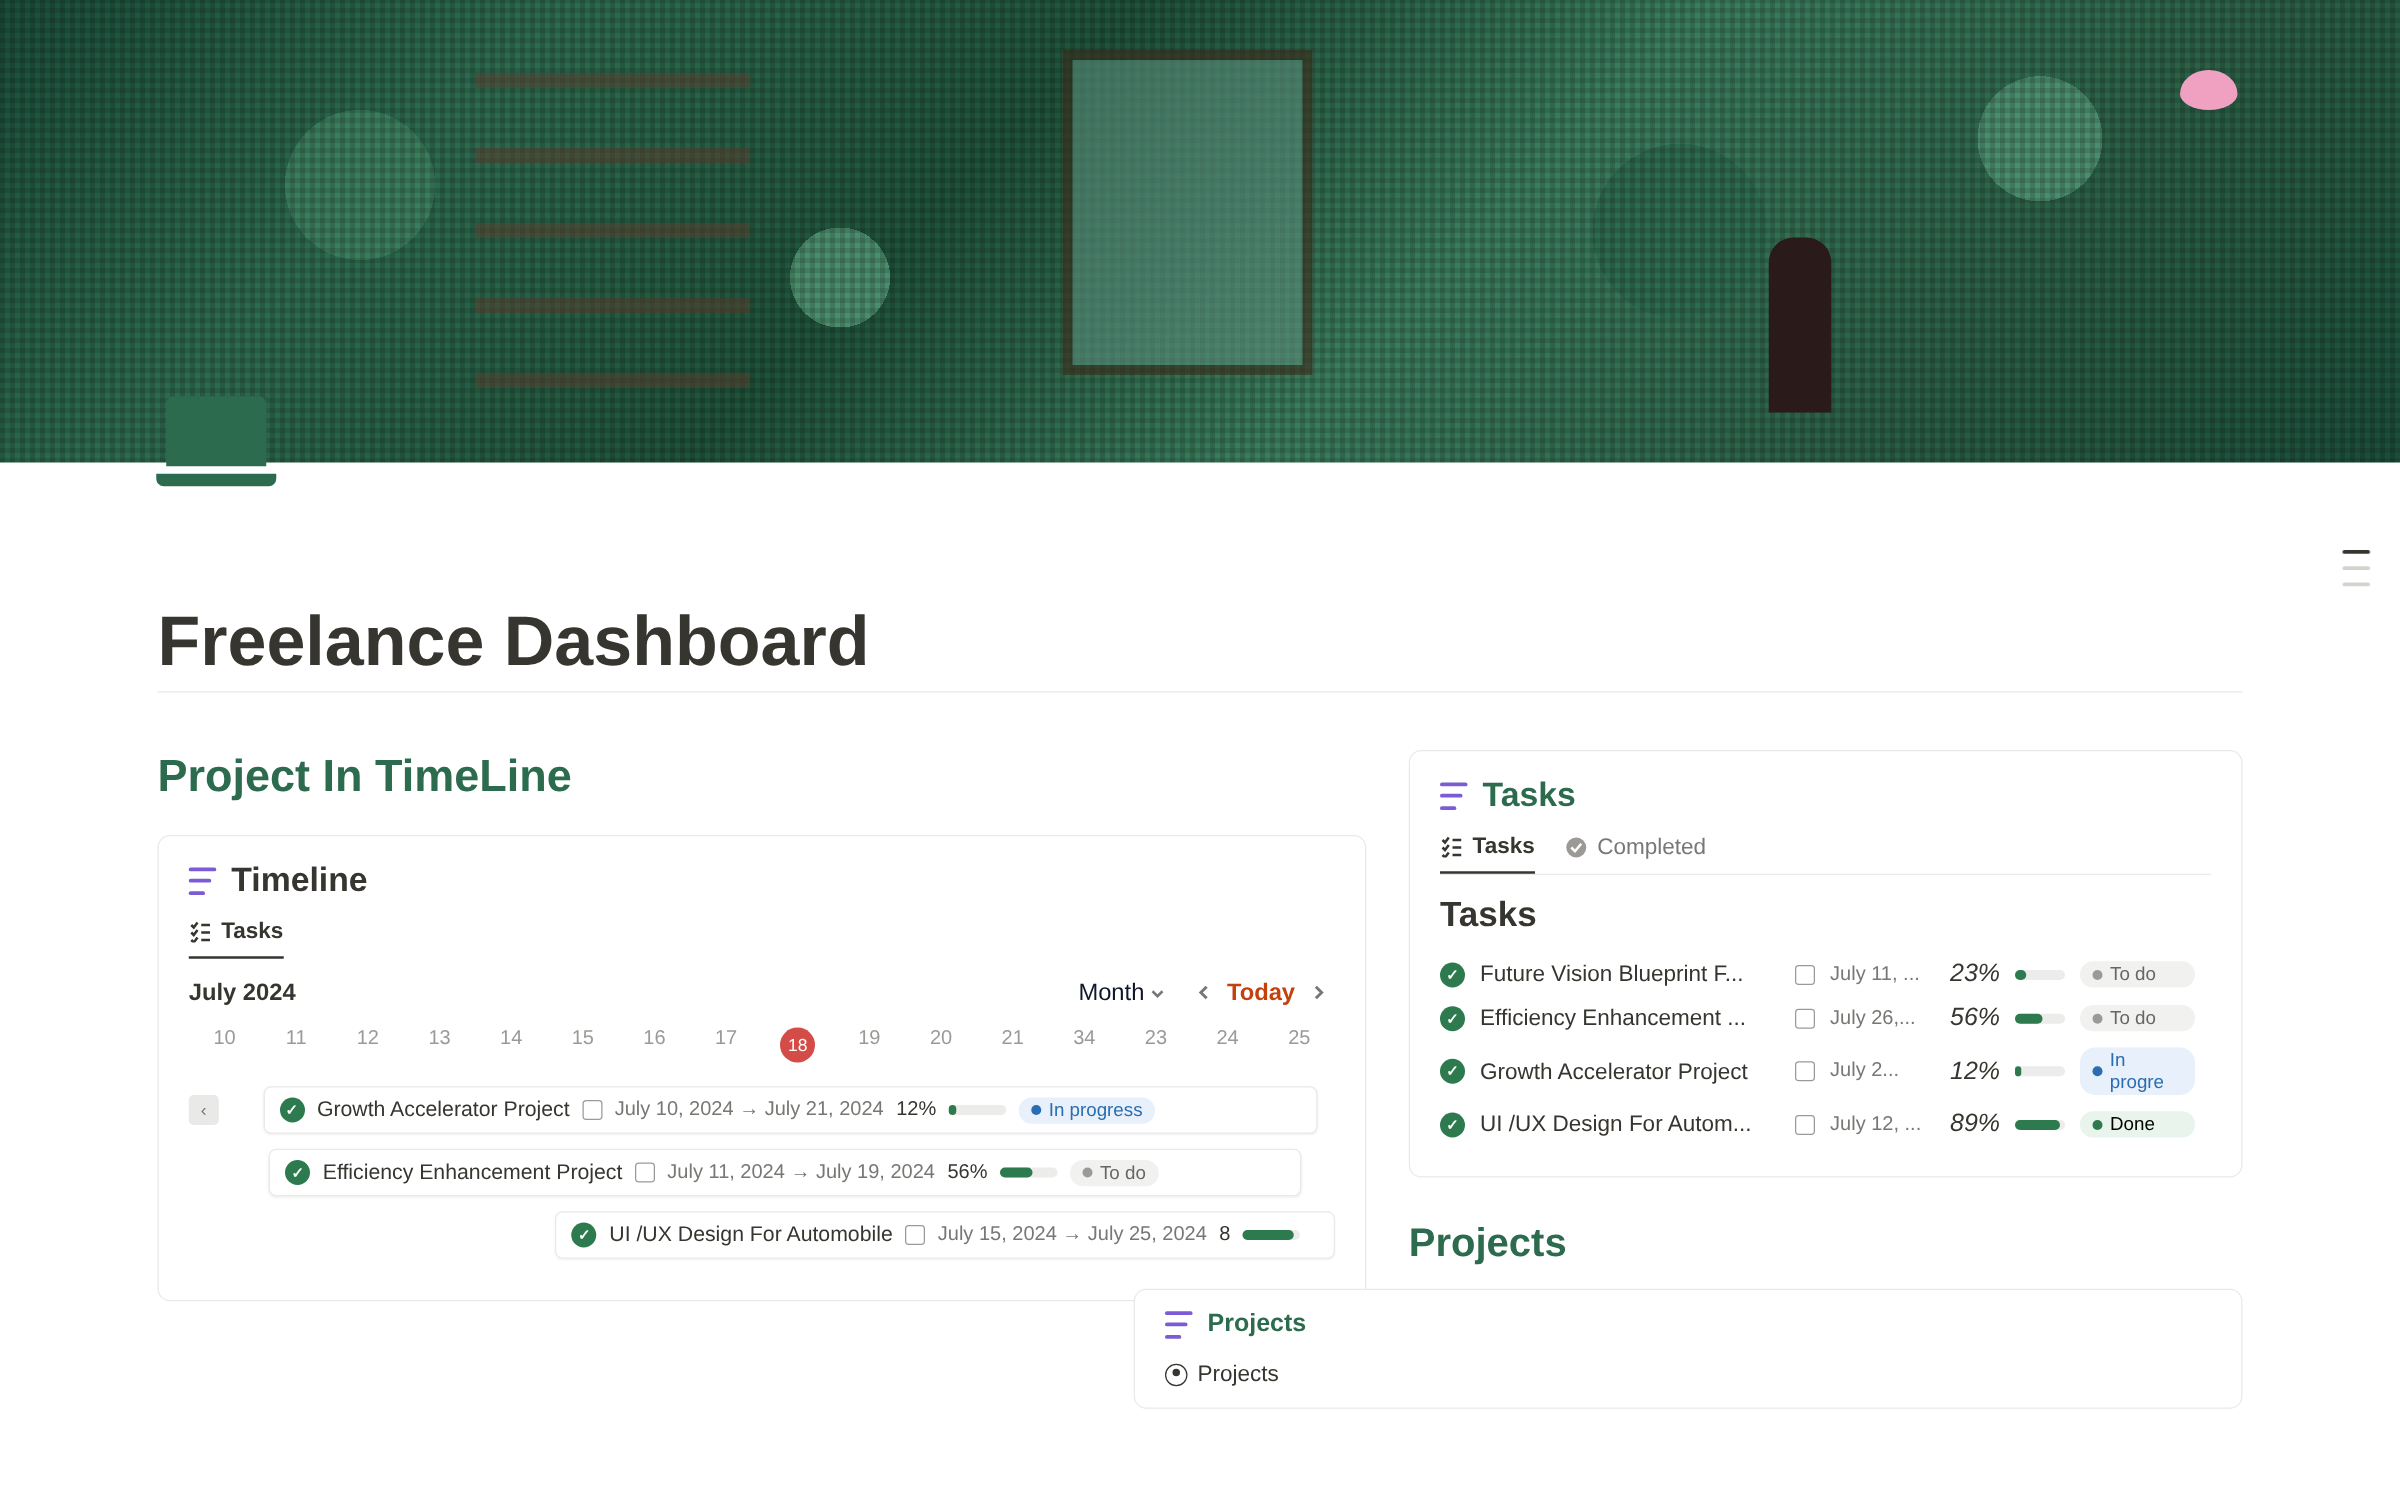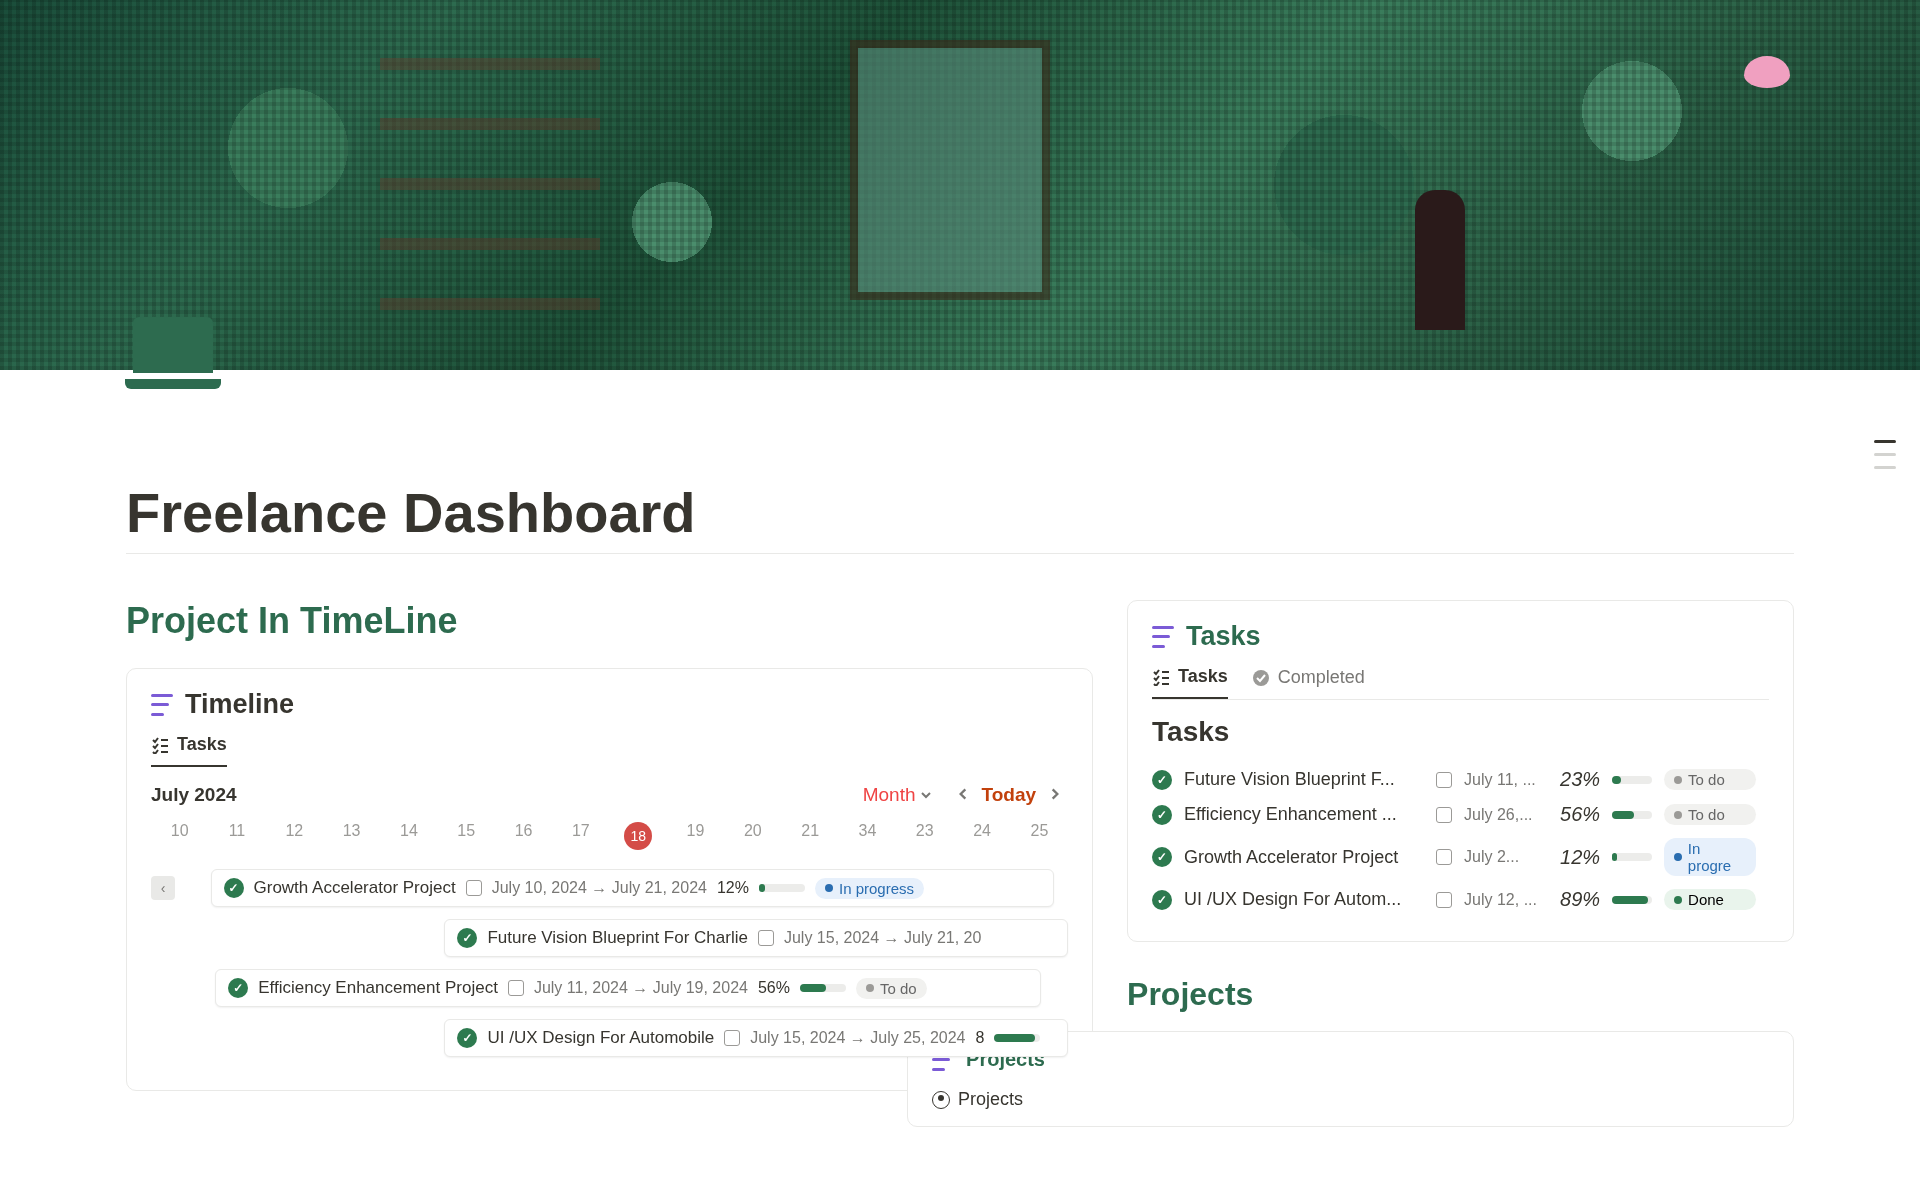--- a/index.html
+++ b/index.html
@@ -40,21 +40,21 @@
 .icon-db span:nth-child(3){ width:60%; }
 
 .tabs { display:flex; align-items:center; gap:24px; font-size:18px; color:#787774; margin-bottom: 16px; border-bottom: 1px solid transparent; }
 .tab { display:flex; align-items:center; gap:8px; padding-bottom:10px; cursor:pointer; }
 .tab.active { color:#37352f; font-weight:600; border-bottom:2px solid #37352f; }
 .tab-icon { width:18px; height:18px; display:inline-flex; }
 
 .timeline-toolbar { display:flex; align-items:center; font-size:19px; margin: 6px 0 12px 0; justify-content: flex-end; }
 .tl-month-label { font-weight:600; }
 .tl-spacer { flex:1; }
-.tl-sel { color:#ef4444; display:flex; align-items:center; gap:4px; margin-right:18px; cursor:pointer; }
+.tl-sel { color:#0f172a; display:flex; align-items:center; gap:4px; margin-right:18px; cursor:pointer; }
 .tl-nav { color:#787774; cursor:pointer; padding:0 6px; font-size:18px; }
 .tl-today { color:#c2410c; font-weight:700; cursor:pointer; margin: 0 6px; }
 
 .day-header { display:grid; grid-template-columns: repeat(16, 1fr); font-size:16px; color:#9b9a97; margin-bottom: 12px; }
 .day-header div { text-align:center; padding:4px 0; }
 .day-header .current { background:#d44c47; color:#fff; border-radius:50%; width:28px; height:28px; margin:0 auto; display:flex; align-items:center; justify-content:center; font-size:14px; }
 
 .timeline-rows { position:relative; }
 .tl-row { height:44px; display:flex; align-items:center; margin-bottom:6px; }
 .tl-bar { background:#fff; border:1px solid #e9e9e7; border-radius:6px; box-shadow:0 1px 2px rgba(0,0,0,0.06); height:38px; display:flex; align-items:center; gap:10px; padding:0 12px; font-size:17px; white-space:nowrap; overflow:hidden; }
@@ -207,28 +207,20 @@
                 <span class="prog-mini">
                   <span style="width: 12%;"></span>
                 </span>
                 <span class="pill progress">
                   <span class="pill-dot"></span>
                   <span>In progress</span>
                 </span>
               </div>
             </div>
             <div class="tl-row">
-              <div class="tl-bar" style="margin-left: 32%; width: 68%;">
-                <span class="chk-ico"></span>
-                <span style="font-weight: 500;">Future Vision Blueprint For Charlie</span>
-                <span class="open-box"></span>
-                <span class="date-range">July 15, 2024 → July 21, 20</span>
-              </div>
-            </div>
-            <div class="tl-row">
               <div class="tl-bar" style="margin-left: 7%; width: 90%;">
                 <span class="chk-ico"></span>
                 <span style="font-weight: 500;">Efficiency Enhancement Project</span>
                 <span class="open-box"></span>
                 <span class="date-range">July 11, 2024 → July 19, 2024</span>
                 <span class="pct">56%</span>
                 <span class="prog-mini">
                   <span style="width: 56%;"></span>
                 </span>
                 <span class="pill todo">

